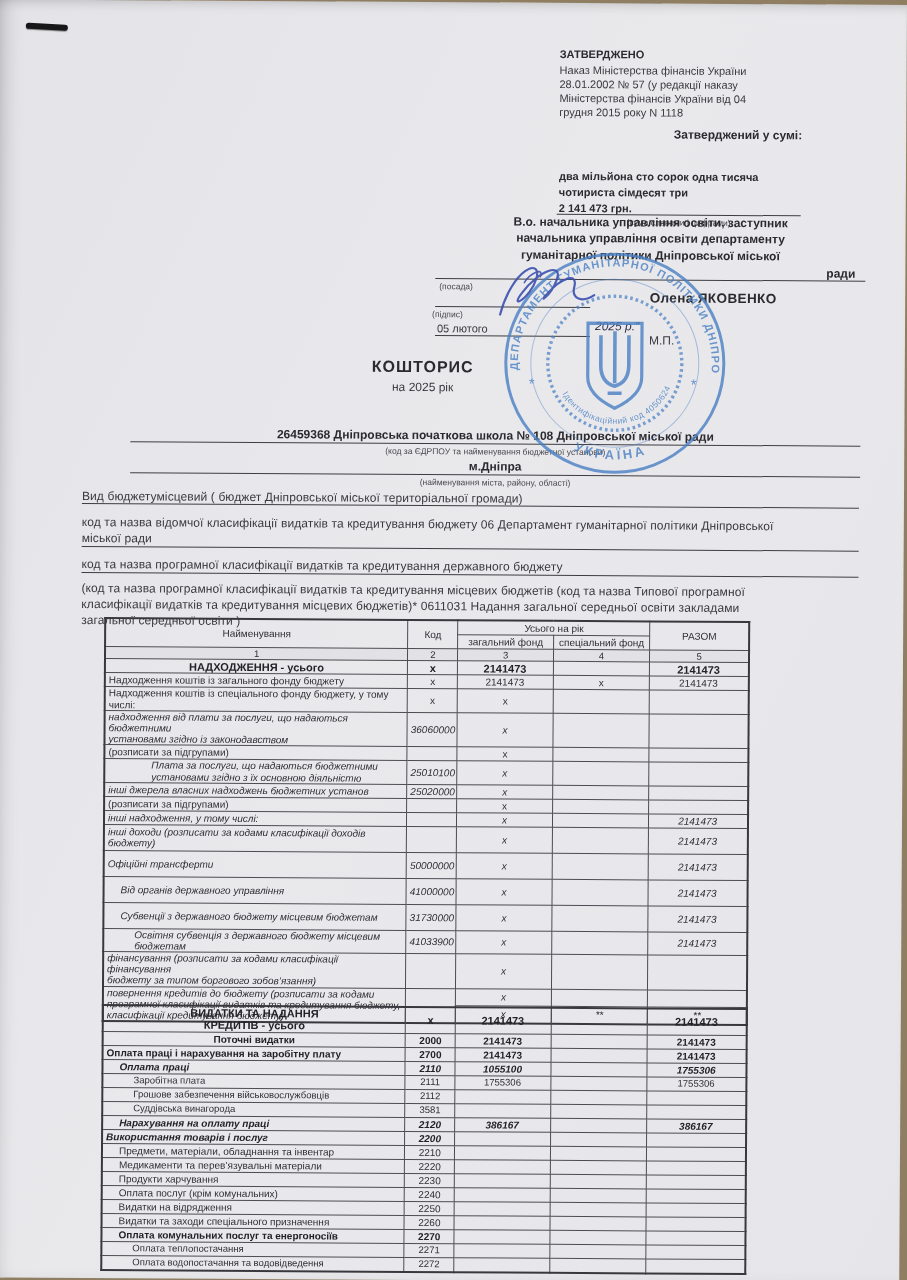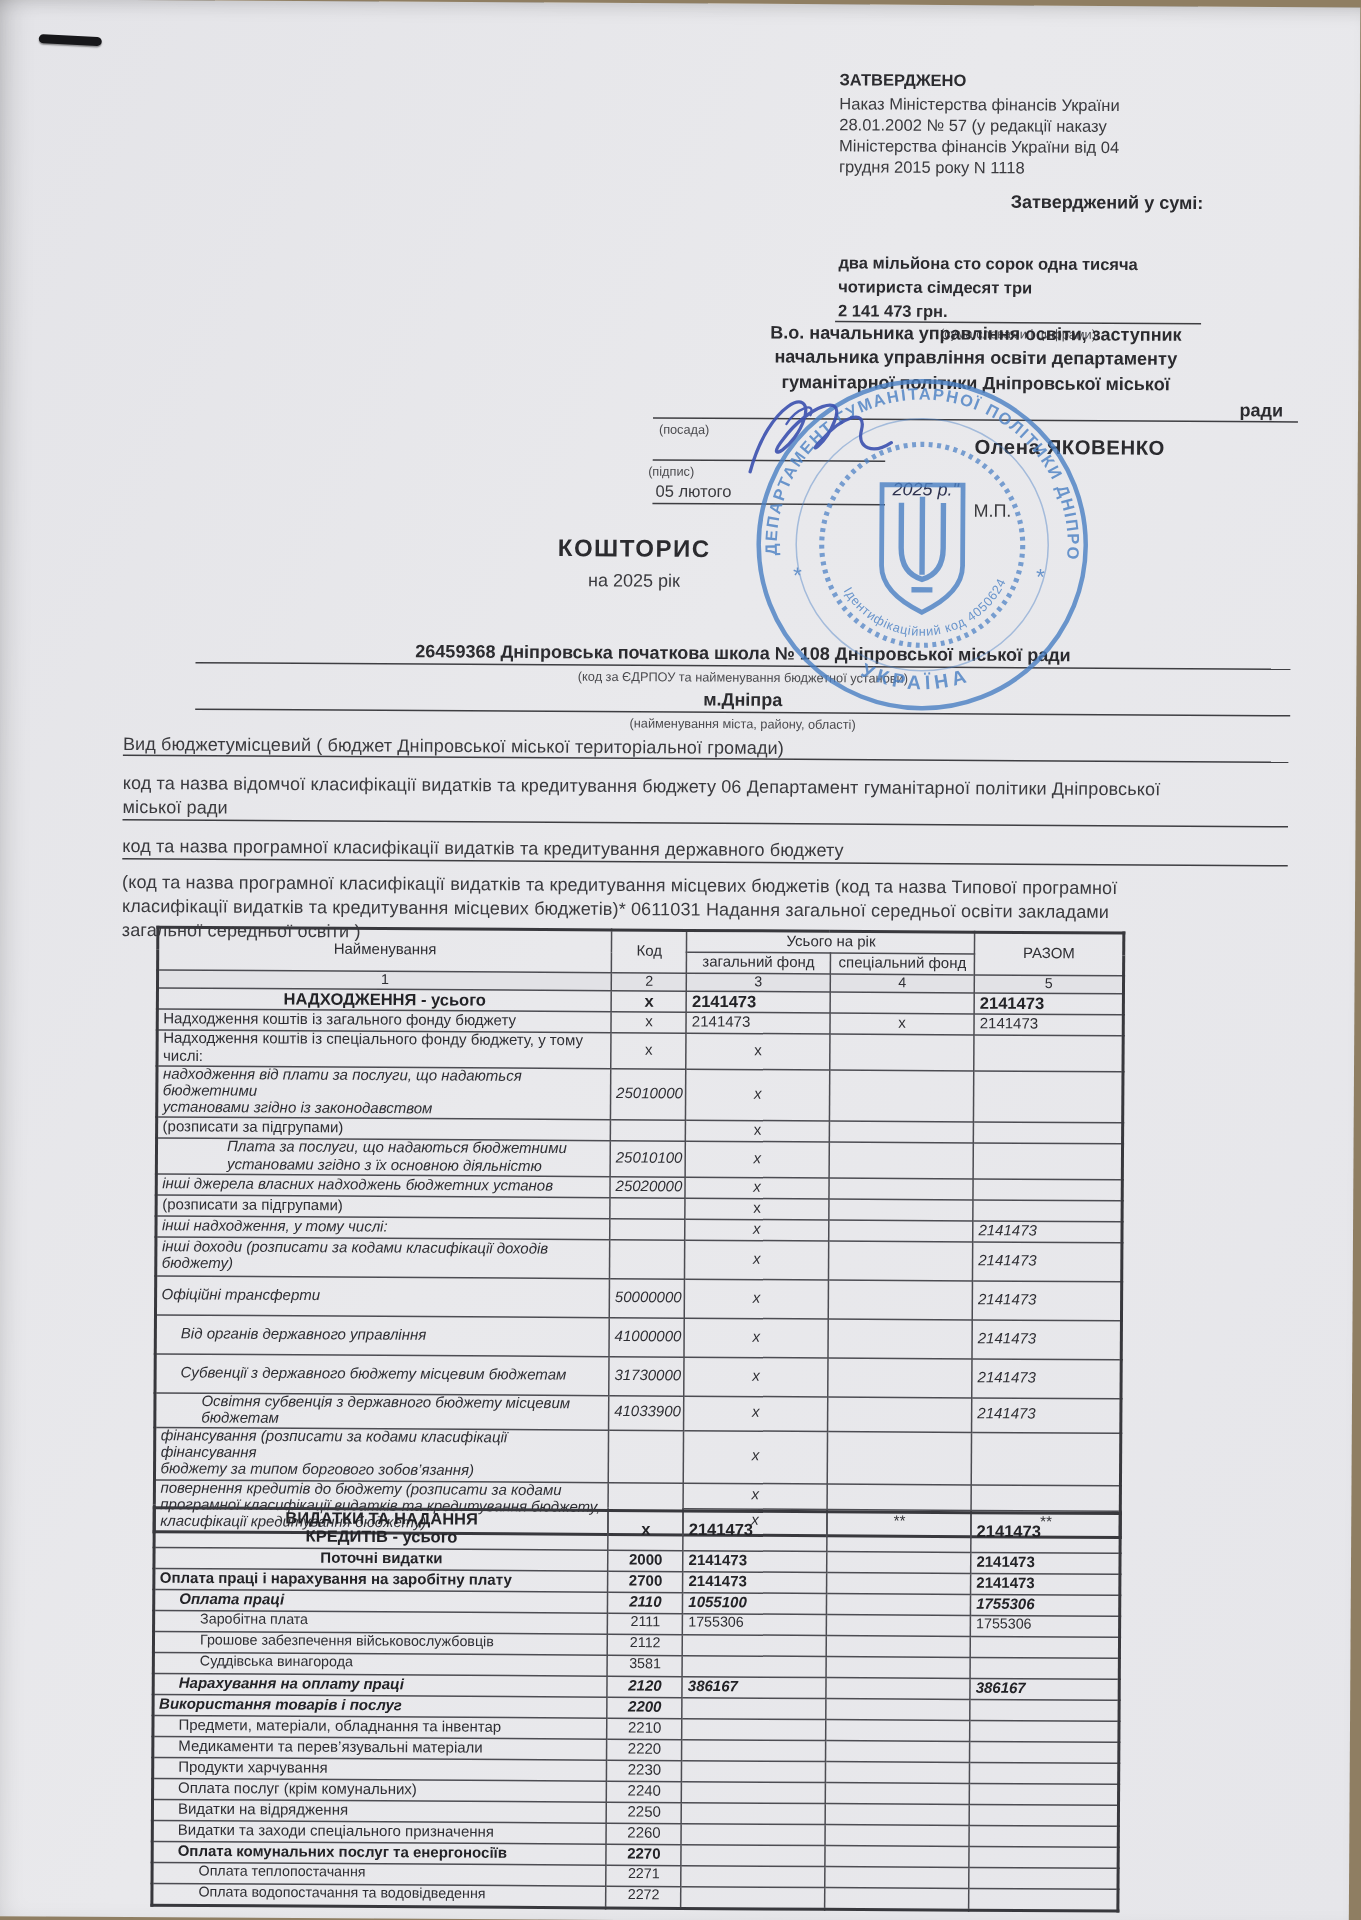--- a/index.html
+++ b/index.html
@@ -26,21 +26,21 @@
   .hand{font-style:italic;color:#2f3350;}
   #staple{position:absolute;left:26px;top:24px;width:42px;height:6px;background:#17171a;border-radius:3px;transform:rotate(2.5deg);box-shadow:0 1px 1px rgba(0,0,0,.4);}
   
   table.est{border-collapse:collapse;table-layout:fixed;position:absolute;background:transparent;}
   table.est{border:2px solid #38383d;}
   table.est td{border:1px solid #4c4c52;padding:0 3px;font-size:10px;line-height:1.12;color:#2e2e33;vertical-align:middle;overflow:hidden;white-space:pre-line;}
   table.est thead td{text-align:center;padding:1px 2px;}
   table.est tr.numr td{font-size:9.5px;text-align:center;height:11px;padding:0;background:#e2e2e6;}
   table.est td.lbl{text-align:left;}
   table.est td.cod{text-align:center;}
-  table.est td.num{text-align:left;padding-right:4px;}
+  table.est td.num{text-align:center;padding-right:4px;}
   table.est td.xc{text-align:center;}
   tr.fw td{font-weight:700;color:#232327;}
   tr.it td{font-style:italic;}
   tr.lg td{font-size:11px;}
   tr.sm td{font-size:9.5px;}
   tr.tall td{height:25px;}
   tr.dr td{height:13px;}
   .in1{padding-left:16px !important;}
   .in2{padding-left:30px !important;}
   .in3{padding-left:46px !important;}
@@ -187,21 +187,21 @@
         <tr class="dr">
           <td class="lbl  ">Надходження коштів із спеціального фонду бюджету, у тому числі:</td>
           <td class="cod">х</td>
           <td class="xc">х</td>
           <td class="xc"></td>
           <td class="xc"></td>
         </tr>
         <tr class="it">
           <td class="lbl  ">надходження від плати за послуги, що надаються бюджетними
 установами згідно із законодавством</td>
-          <td class="cod">25010000</td>
+          <td class="cod">36060000</td>
           <td class="xc">х</td>
           <td class="xc"></td>
           <td class="xc"></td>
         </tr>
         <tr class="dr">
           <td class="lbl  ">(розписати за підгрупами)</td>
           <td class="cod"></td>
           <td class="xc">х</td>
           <td class="xc"></td>
           <td class="xc"></td>

